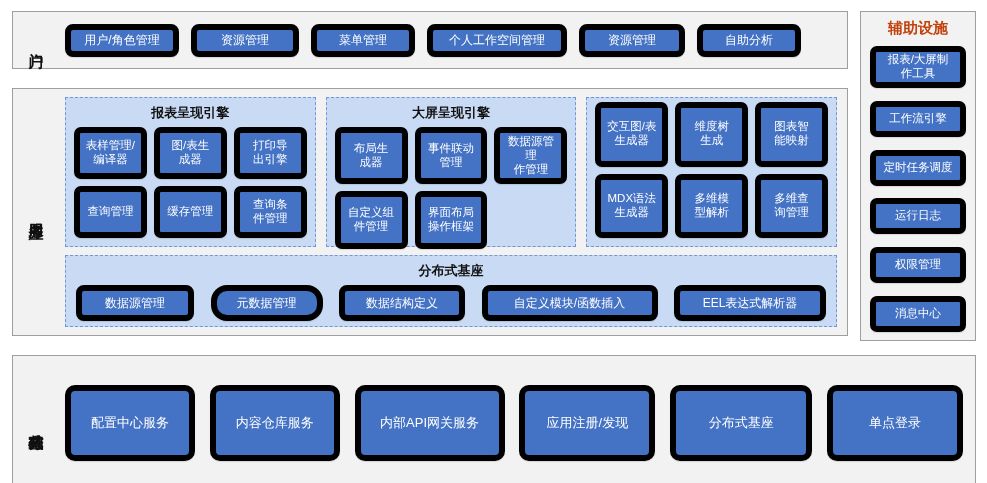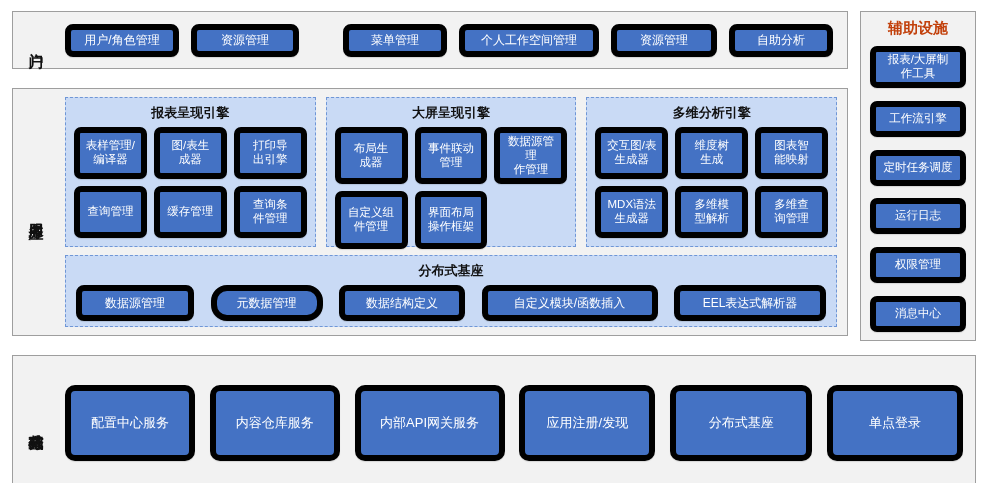--- a/index.html
+++ b/index.html
@@ -185,21 +185,21 @@
 </head>
 <body>
 
 <div id="canvas">
 
   <div class="panel" id="portal-panel">
     <div class="band-label">门户</div>
     <div id="portal-row">
         <div class="node" style="width: 114px;">用户/角色管理</div>
         <div class="node" style="width: 108px;">资源管理</div>
-        <div class="node" style="width: 104px; margin-left: 32px;">菜单管理</div>
+        <div class="node" style="width: 104px;">菜单管理</div>
         <div class="node" style="width: 140px;">个人工作空间管理</div>
         <div class="node" style="width: 106px;">资源管理</div>
         <div class="node" style="width: 104px;">自助分析</div>
       </div>
   </div>
 
   <div class="panel" id="aux-panel">
     <div id="aux-title">辅助设施</div>
     <div id="aux-list">
         <div class="node sm">报表/大屏制
@@ -241,21 +241,20 @@
 管理</div>
               <div class="node sm">数据源管理
 作管理</div>
               <div class="node sm">自定义组
 件管理</div>
               <div class="node sm">界面布局
 操作框架</div>
             </div>
           </div>
           <div class="engine">
-            <div class="engine-title">多维分析引擎</div>
             <div class="engine-grid">
               <div class="node sm">交互图/表
 生成器</div>
               <div class="node sm">维度树
 生成</div>
               <div class="node sm">图表智
 能映射</div>
               <div class="node sm">MDX语法
 生成器</div>
               <div class="node sm">多维模

